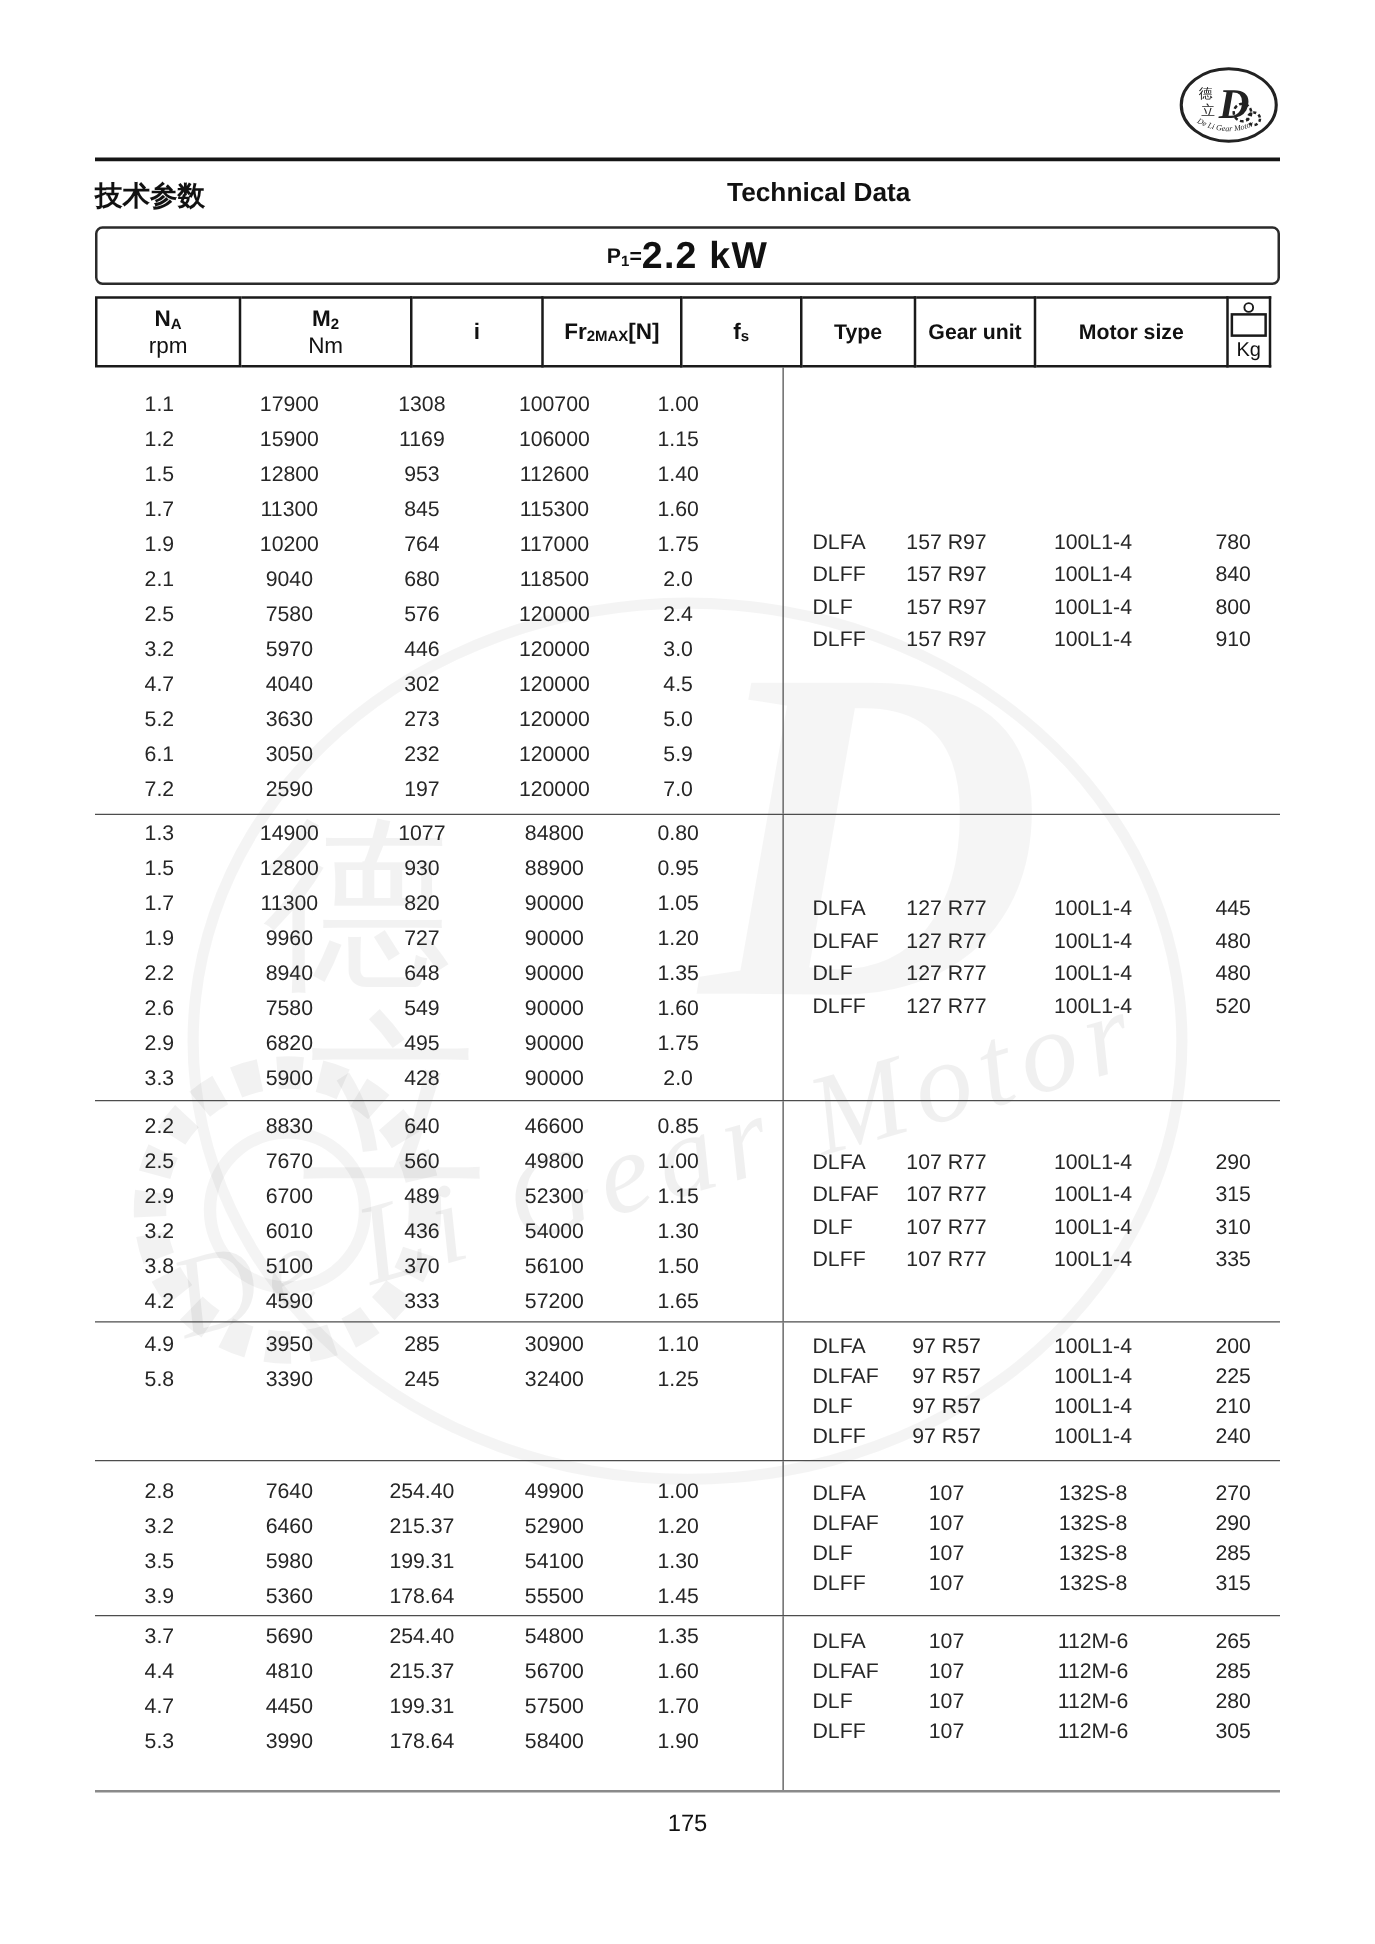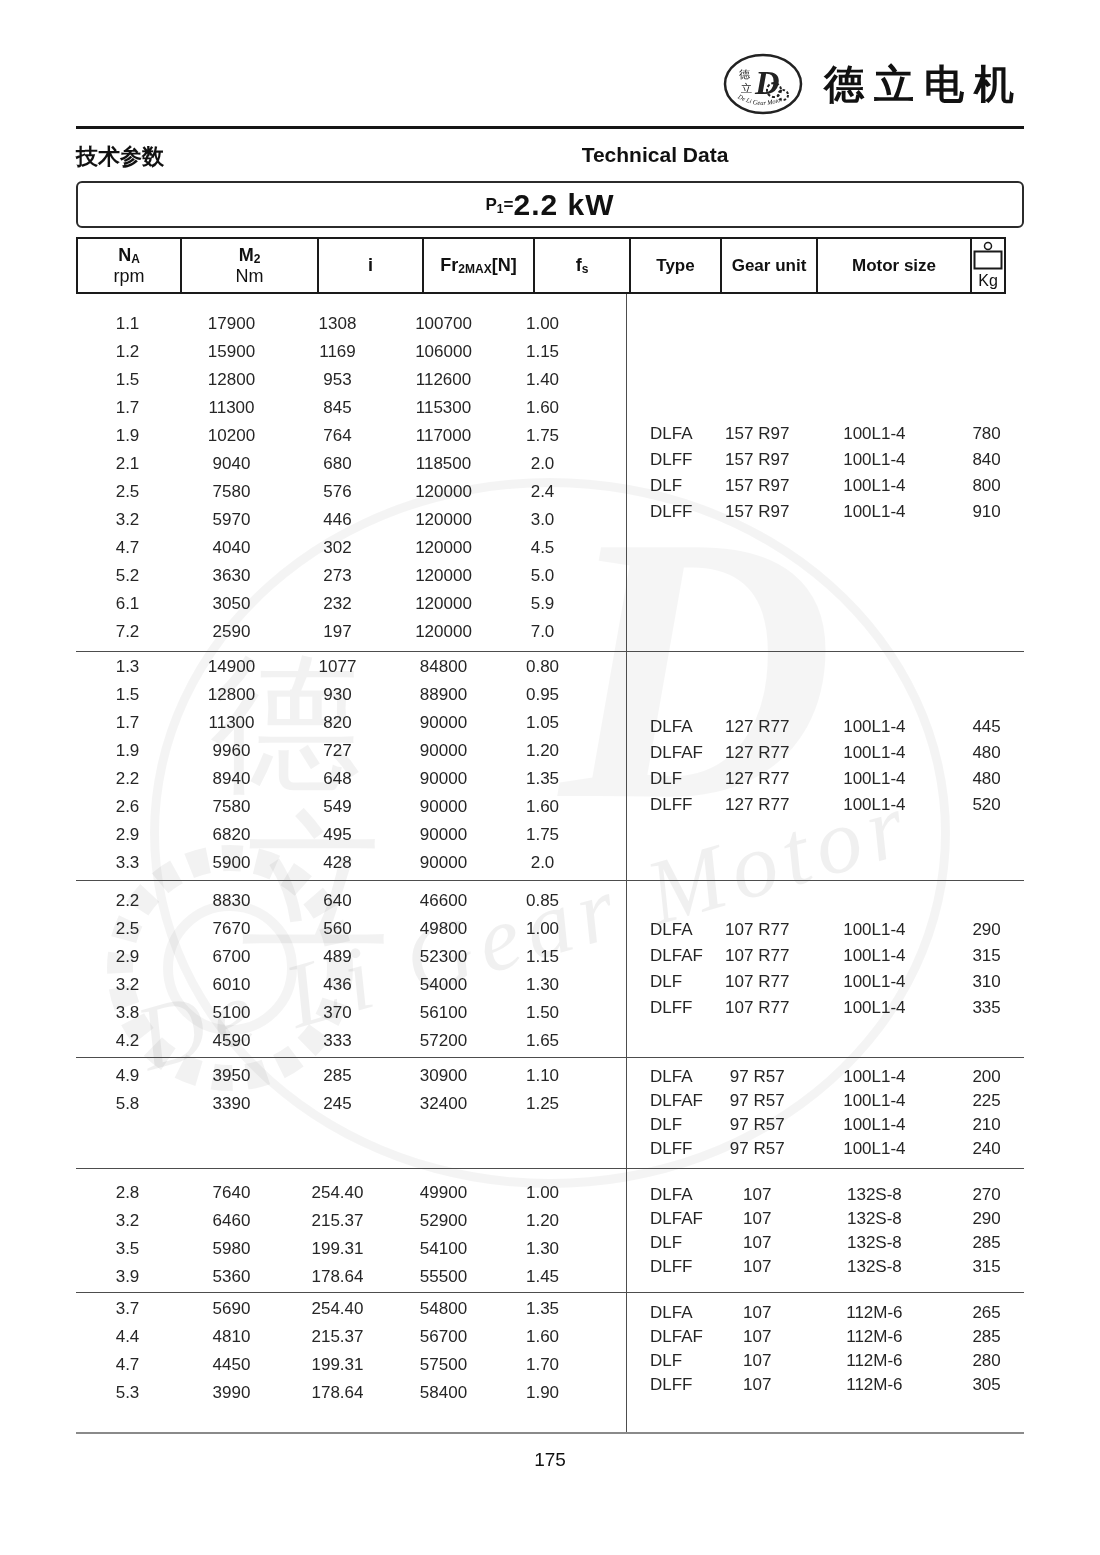--- a/index.html
+++ b/index.html
@@ -44,21 +44,21 @@
   .power-box .pp { font-size:17px; font-weight:bold; }
   .power-box .psub { font-size:12px; font-weight:bold; position:relative; bottom:-4px; }
   .power-box .peq { font-size:17px; font-weight:bold; }
   .power-box .pval { font-size:30px; font-weight:bold; letter-spacing:1px; }
 
   
   .thead { margin-top:9px; height:57px; display:flex; }
   .hcell { border:2px solid #1a1a1a; display:flex; flex-direction:column;
            justify-content:center; align-items:center; line-height:1.15; color:#111; }
   .hcell + .hcell { border-left:none; }
-  .hc1{width:106px}.hc2{width:137px}.hc3{width:105px}.hc4{width:111px}.hc5{width:96px}
+  .hc1{width:117px}.hc2{width:137px}.hc3{width:105px}.hc4{width:111px}.hc5{width:96px}
   .hc6{width:91px}.hc7{width:96px}.hc8{width:154px}.hc9{width:34px}
   .hmain { font-size:18px; font-weight:bold; }
   .hmain .sub { font-size:12px; font-weight:bold; position:relative; bottom:-2px; }
   .hunit { font-size:18px; font-weight:normal; }
   .hlabel { font-size:17px; font-weight:bold; }
   .kgtxt { font-size:16px; font-weight:normal; margin-top:1px; }
 
   
   .tbody { position:relative; }
   .group { display:flex; border-bottom:1.5px solid #4d4d4d; }
@@ -110,21 +110,20 @@
         <text x="17" y="26" font-size="11" fill="#222" font-family="DejaVu Sans, sans-serif">德</text>
         <text x="19" y="40" font-size="11" fill="#222" font-family="DejaVu Sans, sans-serif">立</text>
         <text x="33" y="42" font-size="34" font-weight="bold" font-style="italic" font-family="Liberation Serif, serif" fill="#222">D</text>
         <circle cx="52" cy="38" r="7" fill="none" stroke="#222" stroke-width="2" stroke-dasharray="3 2"></circle>
         <circle cx="61" cy="43" r="5" fill="none" stroke="#222" stroke-width="2" stroke-dasharray="2.5 2"></circle>
         <path id="arcpath" d="M 12 44 Q 41 62 70 44" fill="none" stroke="none"></path>
         <text font-size="6.5" fill="#222" font-family="Liberation Serif, serif" font-style="italic">
           <textPath href="#arcpath" startOffset="4">De Li Gear Motor</textPath>
         </text>
       </svg>
-      <div class="brand-name">德立电机</div>
     </div>
 
     <div class="top-rule"></div>
 
     <div class="titles">
       <div class="title-cn">技术参数</div>
       <div class="title-en">Technical Data</div>
     </div>
 
     <div class="power-box">

